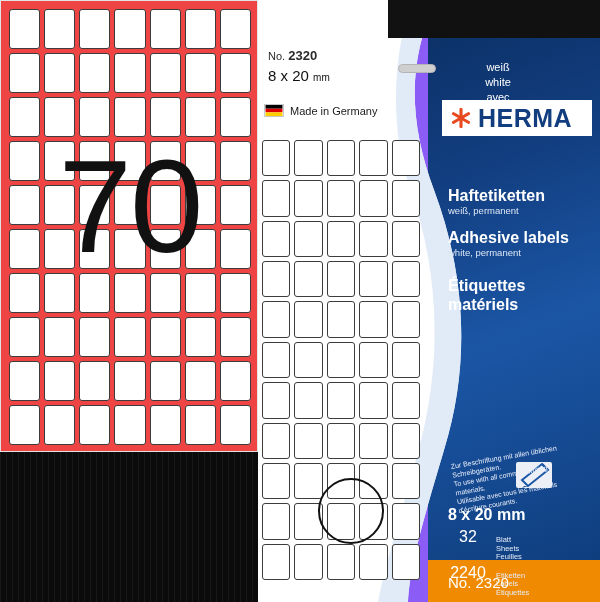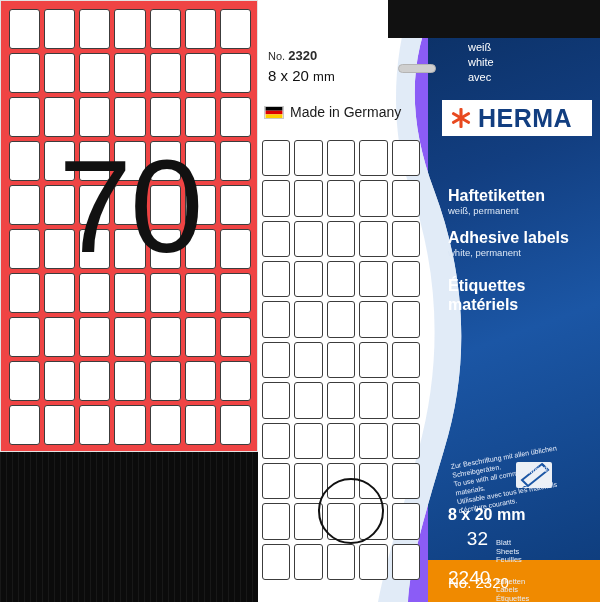--- a/index.html
+++ b/index.html
@@ -160,38 +160,38 @@
   #pack-no {
     font-size: 11px;
     color: #2b2b2b;
   }
   #pack-no b { font-size: 13px; font-weight: 700; }
   #pack-size {
     font-size: 15px;
     margin-top: 4px;
     color: #111111;
   }
-  #pack-size span.unit { font-size: 13px; }
+  #pack-size span.unit { font-size: 10px; }
   #made-row {
     position: absolute;
     left: 6px;
     top: 104px;
     display: flex;
     align-items: center;
     gap: 6px;
   }
   .flag {
     width: 20px;
     height: 13px;
     display: block;
     border: 1px solid #c8c8c8;
     box-sizing: border-box;
   }
   #made-text {
-    font-size: 14px;
+    font-size: 11px;
     color: #1a1a1a;
   }
 
   
   #hang-tab {
     position: absolute;
     left: 124px;
     top: 60px;
     width: 70px;
     height: 18px;
@@ -205,25 +205,25 @@
     border-radius: 5px;
     background: #cfcfcf;
     border: 1px solid #b4b4b4;
     box-sizing: border-box;
   }
 
   
   #lang-top {
     position: absolute;
     left: 210px;
-    top: 40px;
+    top: 60px;
     color: #ffffff;
     font-size: 11px;
     line-height: 15px;
-    text-align: left;
+    text-align: center;
     width: 60px;
   }
 
   
   #logo-band {
     position: absolute;
     left: 184px;
     top: 100px;
     width: 150px;
     height: 36px;
@@ -300,22 +300,22 @@
     margin-bottom: 4px;
   }
   .spec-row {
     display: flex;
     align-items: baseline;
     gap: 8px;
     margin-bottom: 2px;
   }
   .spec-num {
     width: 40px;
-    text-align: right;
-    font-size: 19px;
+    text-align: center;
+    font-size: 16px;
     font-weight: 400;
   }
   .spec-labels {
     font-size: 7.5px;
     line-height: 8.5px;
     color: #e4ecf8;
   }
   #spec-no {
     position: absolute;
     left: 190px;

